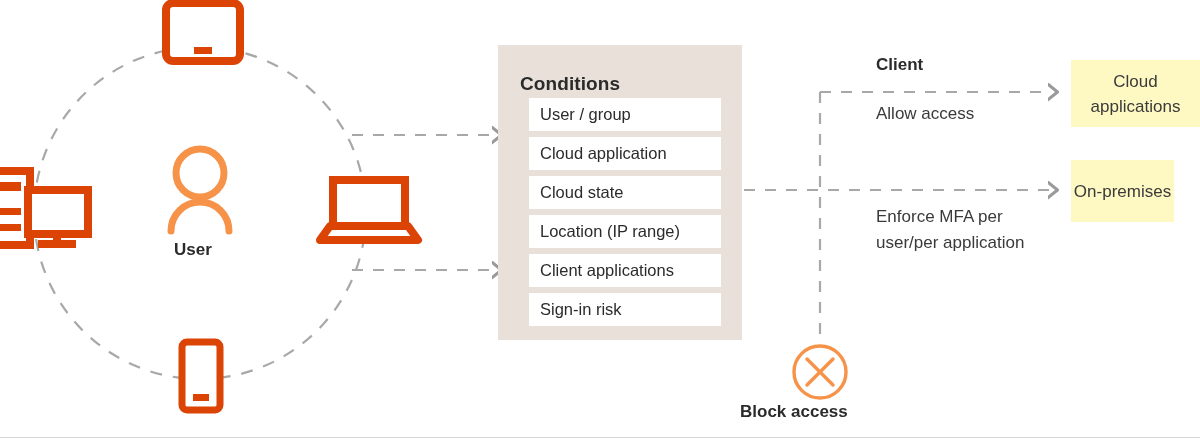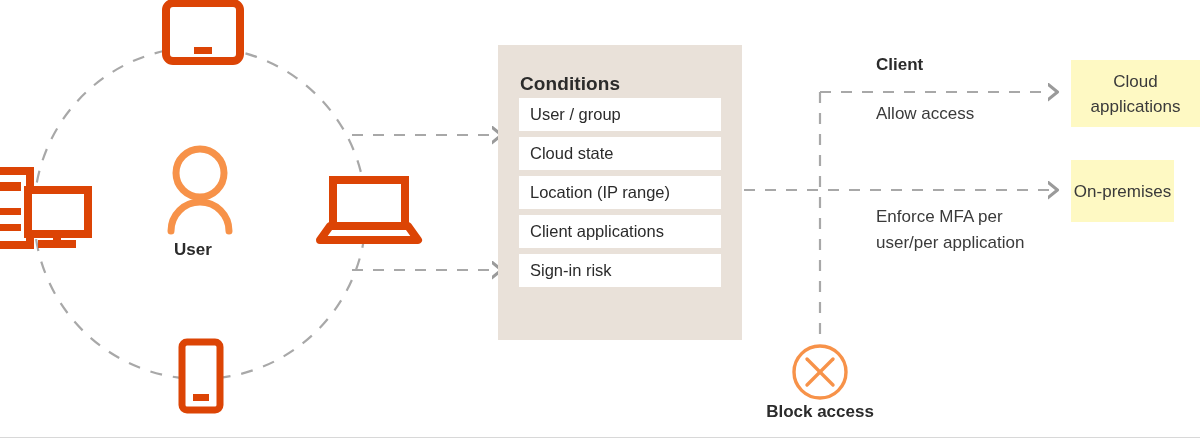--- a/index.html
+++ b/index.html
@@ -62,20 +62,21 @@
   .condition-row {
     height: 33px;
     background: #ffffff;
     margin-bottom: 6px;
     display: flex;
     align-items: center;
     padding-left: 11px;
     box-sizing: border-box;
     font-size: 16.5px;
     color: #2b2b2b;
+    margin-left: 10px;
   }
 
   
   .actions-title {
     position: absolute;
     left: 876px;
     top: 55px;
     font-size: 17px;
     font-weight: bold;
     color: #2b2b2b;
@@ -131,21 +132,20 @@
     text-align: left;
     font-size: 17px;
     font-weight: bold;
     color: #2b2b2b;
   }
   .block-label {
     position: absolute;
     left: 740px;
     top: 402px;
     width: 160px;
-    text-align: center;
     font-size: 17px;
     font-weight: bold;
     color: #2b2b2b;
   }
 </style>
 </head>
 <body>
 
 <div id="canvas">
 
@@ -205,20 +205,21 @@
       <line x1="833" y1="359" x2="807" y2="385"></line>
     </g>
   </svg>
 
   <div class="user-label">User</div>
 
   <div class="conditions-panel">
     <div class="conditions-title">Conditions</div>
     <div class="condition-rows">
       <div class="condition-row">User / group</div>
+      <div class="condition-row">Cloud application</div>
       <div class="condition-row">Cloud state</div>
       <div class="condition-row">Location (IP range)</div>
       <div class="condition-row">Client applications</div>
       <div class="condition-row">Sign-in risk</div>
     </div>
   </div>
 
   <div class="actions-title">Client</div>
   <div class="action-allow">Allow access</div>
   <div class="action-mfa">Enforce MFA per user/per application</div>

